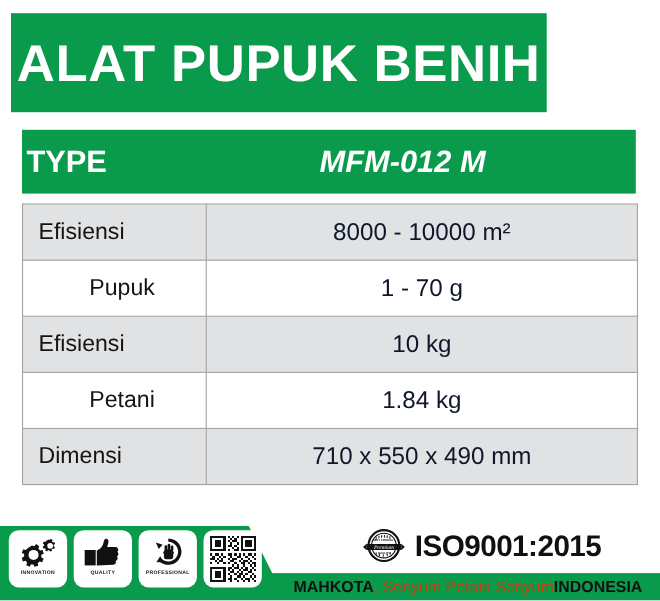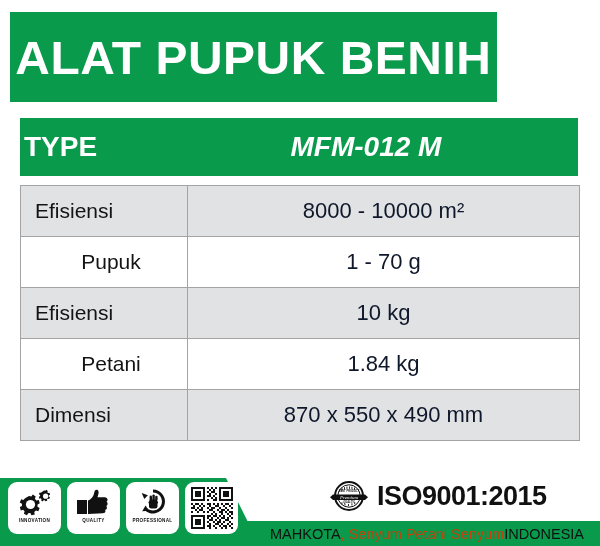--- a/index.html
+++ b/index.html
@@ -140,21 +140,21 @@
   .iso-text{
     font-size:27px;font-weight:bold;color:#111111;
     letter-spacing:-0.5px;white-space:nowrap;
   }
   .tagline{
     position:absolute;left:0;top:45px;width:600px;height:25px;
     display:flex;align-items:center;justify-content:flex-end;
     padding-right:16px;box-sizing:border-box;
     z-index:4;
   }
-  .tag-b{font-size:14.5px;font-weight:normal;color:#111111;white-space:nowrap;}
+  .tag-b{font-size:14.5px;font-weight:bold;color:#111111;white-space:nowrap;}
   .tag-m{font-size:14.5px;color:#c2410c;white-space:nowrap;}
 </style>
 </head>
 <body>
 
 <div class="card">
 
   <div class="banner" style="background: rgb(10, 154, 76);">
     <div class="banner-title">ALAT PUPUK BENIH</div>
   </div>
@@ -179,21 +179,21 @@
           <tr class="row-alt">
             <td class="k">Efisiensi</td>
             <td class="v">10 kg</td>
           </tr>
           <tr class="row-plain">
             <td class="k">Petani</td>
             <td class="v">1.84 kg</td>
           </tr>
           <tr class="row-alt">
             <td class="k">Dimensi</td>
-            <td class="v">870 x 550 x 490 mm</td>
+            <td class="v">710 x 550 x 490 mm</td>
           </tr>
         </tbody>
     </table>
   </div>
 
   <div class="footer">
     <div class="footer-green-shape" style="background: rgb(10, 154, 76);"></div>
     <div class="footer-bar" style="background: rgb(10, 154, 76);"></div>
 
     <div class="badges">

